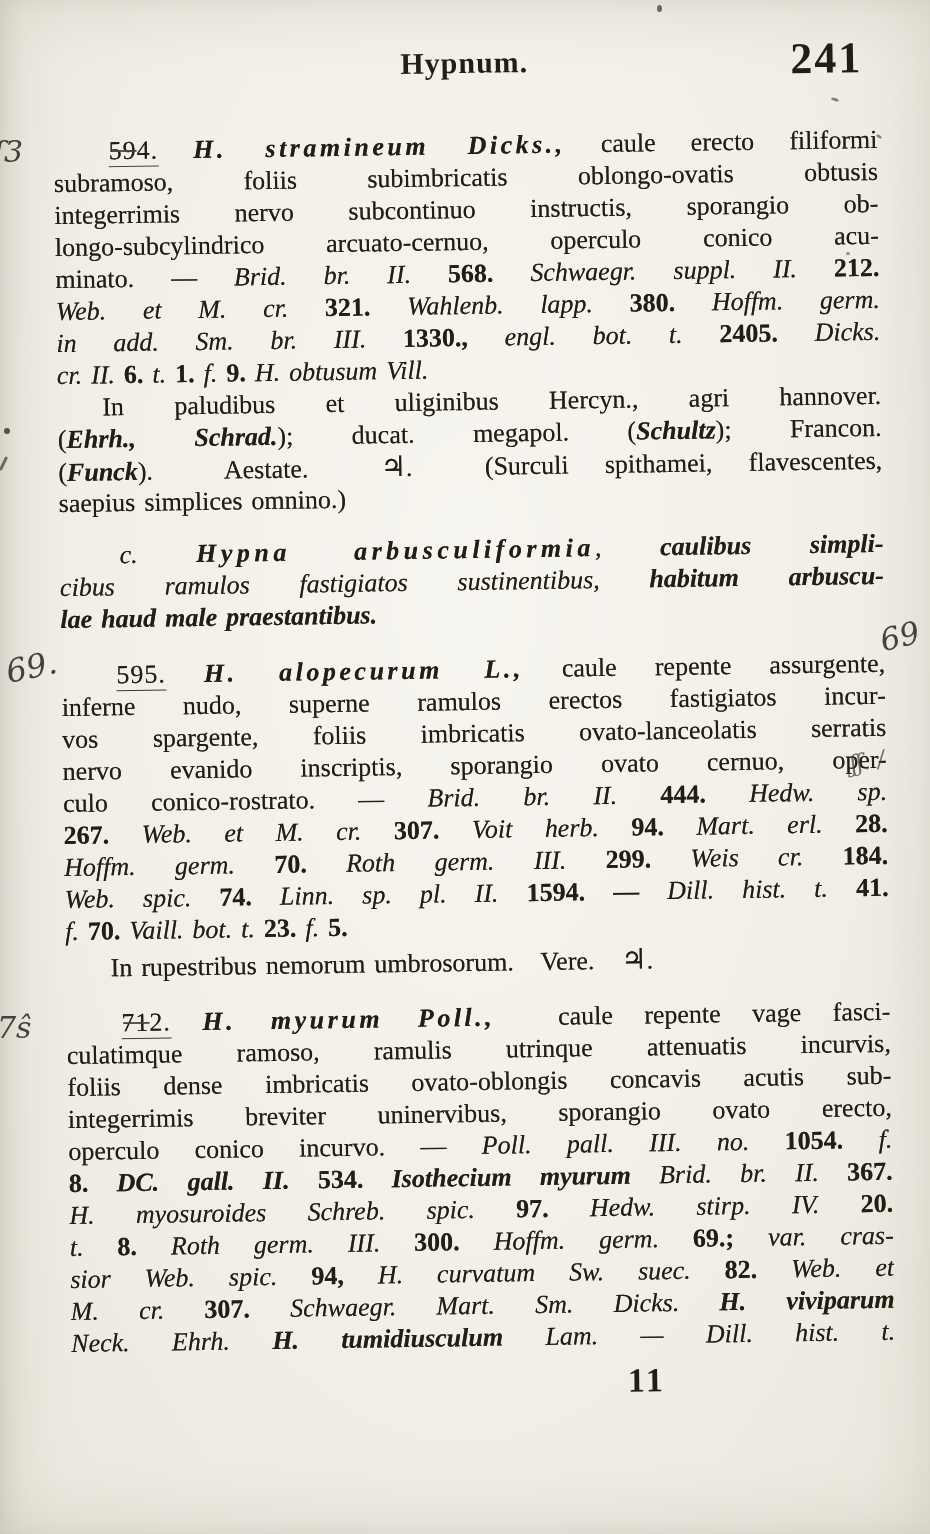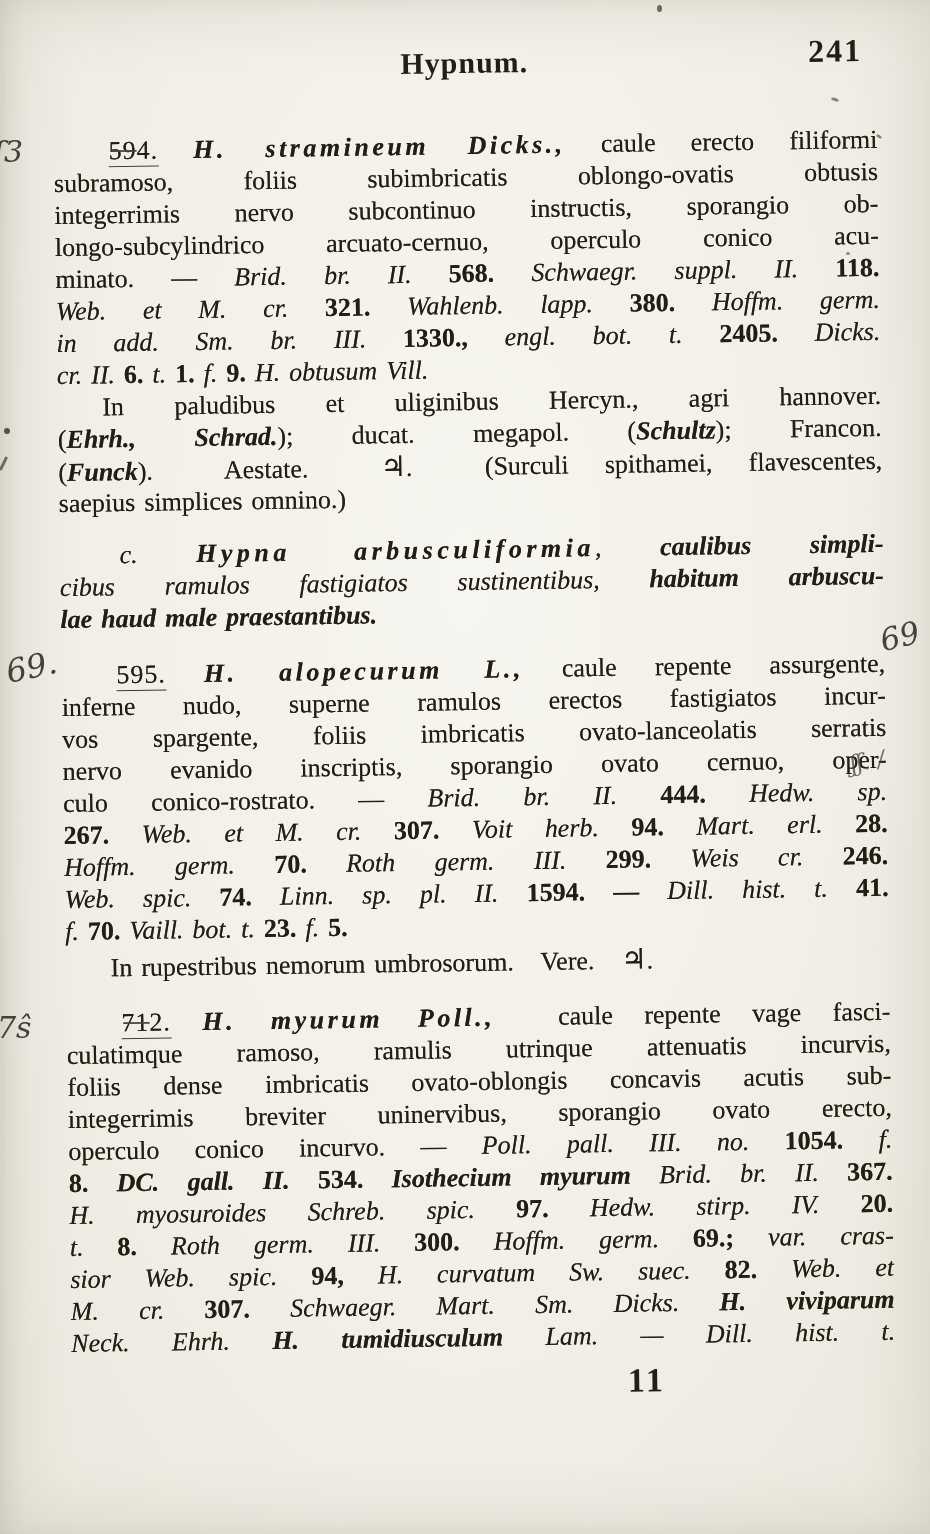--- a/index.html
+++ b/index.html
@@ -15,21 +15,21 @@
     position:absolute; left:52px; top:46px; width:824px;
     transform:rotate(-0.85deg); transform-origin:50% 0;
   }
   .hdr{position:relative; height:44px; margin-bottom:40px;}
   .hdr .title{
     position:absolute; left:0; right:0; text-align:center;
     font-size:30px; letter-spacing:1px; font-weight:600;
   }
   .hdr .pnum{
     position:absolute; right:14px; top:-8px;
-    font-size:32px; font-weight:700; letter-spacing:2px;
+    font-size:44px; font-weight:700; letter-spacing:2px;
   }
   .para{margin:0;}
   .para-section{margin-top:20px;}
   .para-entry{margin-top:24px;}
   .para-entry:first-of-type{margin-top:0;}
   .para-habitat2{margin-top:4px;}
   .line{
     position:relative; height:32px; overflow:hidden;
     font-size:26px; line-height:32px; text-align:justify;
     word-spacing:2.5px; white-space:normal;
@@ -79,21 +79,21 @@
     <div class="hdr">
       <span class="title">Hypnum.</span>
       <span class="pnum">241</span>
     </div>
     <main id="text-block">
         <div class="para para-entry">
           <div class="line j" style="text-indent: 55px;"><span class="margin-dash">—</span><span class="seg seg-num">594.</span><span class="seg seg-r">&nbsp;</span><span class="seg seg-sp">H. stramineum Dicks.,</span><span class="seg seg-r"> caule erecto filiformi</span></div>
           <div class="line j"><span class="seg seg-r">subramoso, foliis subimbricatis oblongo-ovatis obtusis</span></div>
           <div class="line j"><span class="seg seg-r">integerrimis nervo subcontinuo instructis, sporangio ob-</span></div>
           <div class="line j"><span class="seg seg-r">longo-subcylindrico arcuato-cernuo, operculo conico acu-</span></div>
-          <div class="line j"><span class="seg seg-r">minato. — </span><span class="seg seg-i">Brid. br. II. </span><span class="seg seg-b">568. </span><span class="seg seg-i">Schwaegr. suppl. II. </span><span class="seg seg-b">118.</span></div>
+          <div class="line j"><span class="seg seg-r">minato. — </span><span class="seg seg-i">Brid. br. II. </span><span class="seg seg-b">568. </span><span class="seg seg-i">Schwaegr. suppl. II. </span><span class="seg seg-b">212.</span></div>
           <div class="line j"><span class="seg seg-i">Web. et M. cr. </span><span class="seg seg-b">321. </span><span class="seg seg-i">Wahlenb. lapp. </span><span class="seg seg-b">380. </span><span class="seg seg-i">Hoffm. germ.</span></div>
           <div class="line j"><span class="seg seg-i">in add. Sm. br. III. </span><span class="seg seg-b">1330., </span><span class="seg seg-i">engl. bot. t. </span><span class="seg seg-b">2405. </span><span class="seg seg-i">Dicks.</span></div>
           <div class="line"><span class="seg seg-i">cr. II. </span><span class="seg seg-b">6. </span><span class="seg seg-i">t. </span><span class="seg seg-b">1. </span><span class="seg seg-i">f. </span><span class="seg seg-b">9. </span><span class="seg seg-i">H. obtusum Vill.</span></div>
         </div>
         <div class="para para-habitat">
           <div class="line j" style="text-indent: 45px;"><span class="seg seg-r">In paludibus et uliginibus Hercyn., agri hannover.</span></div>
           <div class="line j"><span class="seg seg-r">(</span><span class="seg seg-bi">Ehrh., Schrad.</span><span class="seg seg-r">); ducat. megapol. (</span><span class="seg seg-bi">Schultz</span><span class="seg seg-r">); Francon.</span></div>
           <div class="line j"><span class="seg seg-r">(</span><span class="seg seg-bi">Funck</span><span class="seg seg-r">).&nbsp; Aestate.&nbsp; </span><span class="seg seg-sym">♃</span><span class="seg seg-r">.&nbsp; (Surculi spithamei, flavescentes,</span></div>
           <div class="line"><span class="seg seg-r">saepius simplices omnino.)</span></div>
         </div>
@@ -102,21 +102,21 @@
           <div class="line j"><span class="seg seg-i">cibus ramulos fastigiatos sustinentibus, </span><span class="seg seg-bi">habitum arbuscu-</span></div>
           <div class="line"><span class="seg seg-bi">lae haud male praestantibus.</span></div>
         </div>
         <div class="para para-entry">
           <div class="line j" style="text-indent: 55px;"><span class="seg seg-num">595.</span><span class="seg seg-r">&nbsp;</span><span class="seg seg-sp">H. alopecurum L.,</span><span class="seg seg-r"> caule repente assurgente,</span></div>
           <div class="line j"><span class="seg seg-r">inferne nudo, superne ramulos erectos fastigiatos incur-</span></div>
           <div class="line j"><span class="seg seg-r">vos spargente, foliis imbricatis ovato-lanceolatis serratis</span></div>
           <div class="line j"><span class="seg seg-r">nervo evanido inscriptis, sporangio ovato cernuo, oper-</span></div>
           <div class="line j"><span class="seg seg-r">culo conico-rostrato. — </span><span class="seg seg-i">Brid. br. II. </span><span class="seg seg-b">444. </span><span class="seg seg-i">Hedw. sp.</span></div>
           <div class="line j"><span class="seg seg-b">267. </span><span class="seg seg-i">Web. et M. cr. </span><span class="seg seg-b">307. </span><span class="seg seg-i">Voit herb. </span><span class="seg seg-b">94. </span><span class="seg seg-i">Mart. erl. </span><span class="seg seg-b">28.</span></div>
-          <div class="line j"><span class="seg seg-i">Hoffm. germ. </span><span class="seg seg-b">70. </span><span class="seg seg-i">Roth germ. III. </span><span class="seg seg-b">299. </span><span class="seg seg-i">Weis cr. </span><span class="seg seg-b">246.</span></div>
+          <div class="line j"><span class="seg seg-i">Hoffm. germ. </span><span class="seg seg-b">70. </span><span class="seg seg-i">Roth germ. III. </span><span class="seg seg-b">299. </span><span class="seg seg-i">Weis cr. </span><span class="seg seg-b">184.</span></div>
           <div class="line j"><span class="seg seg-i">Web. spic. </span><span class="seg seg-b">74. </span><span class="seg seg-i">Linn. sp. pl. II. </span><span class="seg seg-b">1594. — </span><span class="seg seg-i">Dill. hist. t. </span><span class="seg seg-b">41.</span></div>
           <div class="line"><span class="seg seg-i">f. </span><span class="seg seg-b">70. </span><span class="seg seg-i">Vaill. bot. t. </span><span class="seg seg-b">23. </span><span class="seg seg-i">f. </span><span class="seg seg-b">5.</span></div>
         </div>
         <div class="para para-habitat2">
           <div class="line" style="text-indent: 45px;"><span class="seg seg-r">In rupestribus nemorum umbrosorum.&nbsp;&nbsp; Vere.&nbsp;&nbsp; </span><span class="seg seg-sym">♃</span><span class="seg seg-r">.</span></div>
         </div>
         <div class="para para-entry">
           <div class="line j" style="text-indent: 55px;"><span class="margin-dash">—</span><span class="seg seg-num">712.</span><span class="seg seg-r">&nbsp;</span><span class="seg seg-sp">H. myurum Poll.,</span><span class="seg seg-r">&nbsp; caule repente vage fasci-</span></div>
           <div class="line j"><span class="seg seg-r">culatimque ramoso, ramulis utrinque attenuatis incurvis,</span></div>
           <div class="line j"><span class="seg seg-r">foliis dense imbricatis ovato-oblongis concavis acutis sub-</span></div>

